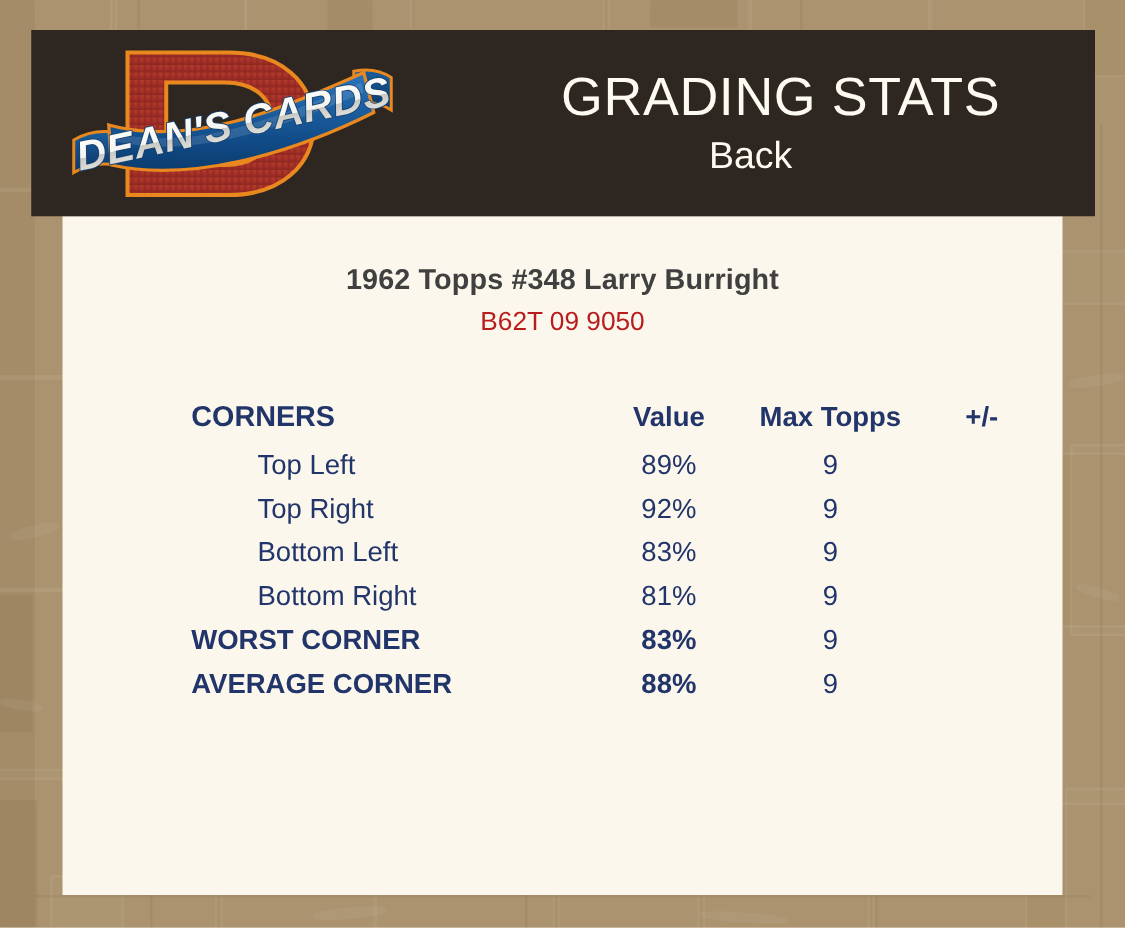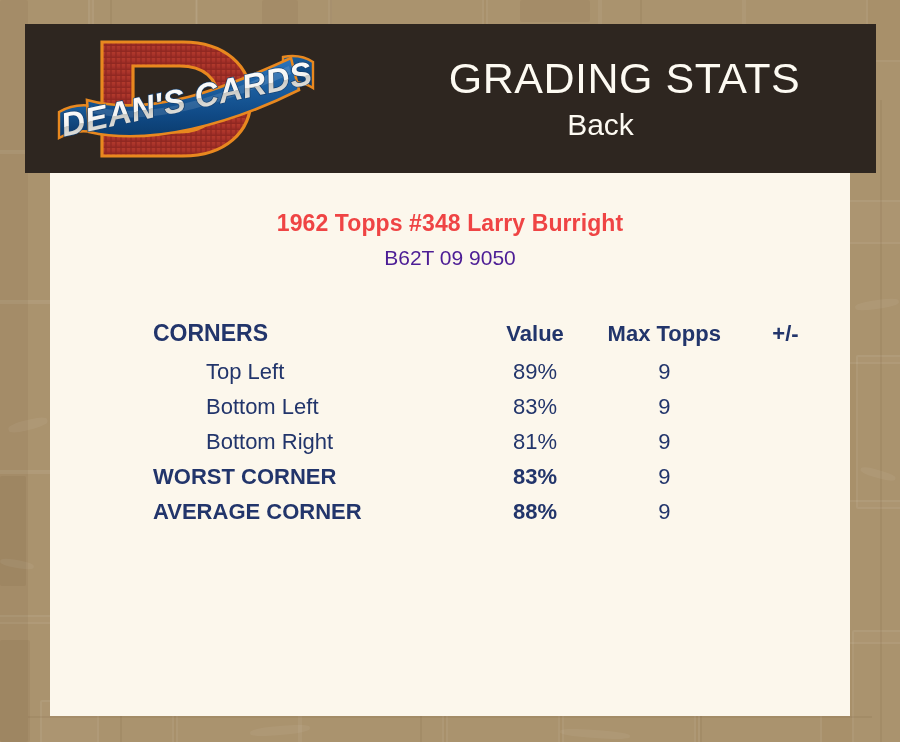--- a/index.html
+++ b/index.html
@@ -103,32 +103,32 @@
     background: #fcf7ec;
     z-index: 4;
   }
 
   #card-title {
     position: absolute;
     left: 0;
     top: 37px;
     width: 100%;
     text-align: center;
-    color: #ef4444;
+    color: #404040;
     font-size: 23px;
     font-weight: bold;
     letter-spacing: 0.1px;
   }
   #card-serial {
     position: absolute;
     left: 0;
     top: 73px;
     width: 100%;
     text-align: center;
-    color: #4c1d95;
+    color: #b91c1c;
     font-size: 21px;
     font-weight: 400;
   }
 
   
   #stats-table {
     position: absolute;
     left: 103px;
     top: 140px;
     width: 680px;
@@ -313,20 +313,26 @@
         <td class="col-delta">+/-</td>
       </tr>
 
       <tr>
         <td class="col-label indented">Top Left</td>
         <td class="col-value">89%</td>
         <td class="col-grade">9</td>
         <td class="col-delta"></td>
       </tr>
       <tr>
+        <td class="col-label indented">Top Right</td>
+        <td class="col-value">92%</td>
+        <td class="col-grade">9</td>
+        <td class="col-delta"></td>
+      </tr>
+      <tr>
         <td class="col-label indented">Bottom Left</td>
         <td class="col-value">83%</td>
         <td class="col-grade">9</td>
         <td class="col-delta"></td>
       </tr>
       <tr>
         <td class="col-label indented">Bottom Right</td>
         <td class="col-value">81%</td>
         <td class="col-grade">9</td>
         <td class="col-delta"></td>

